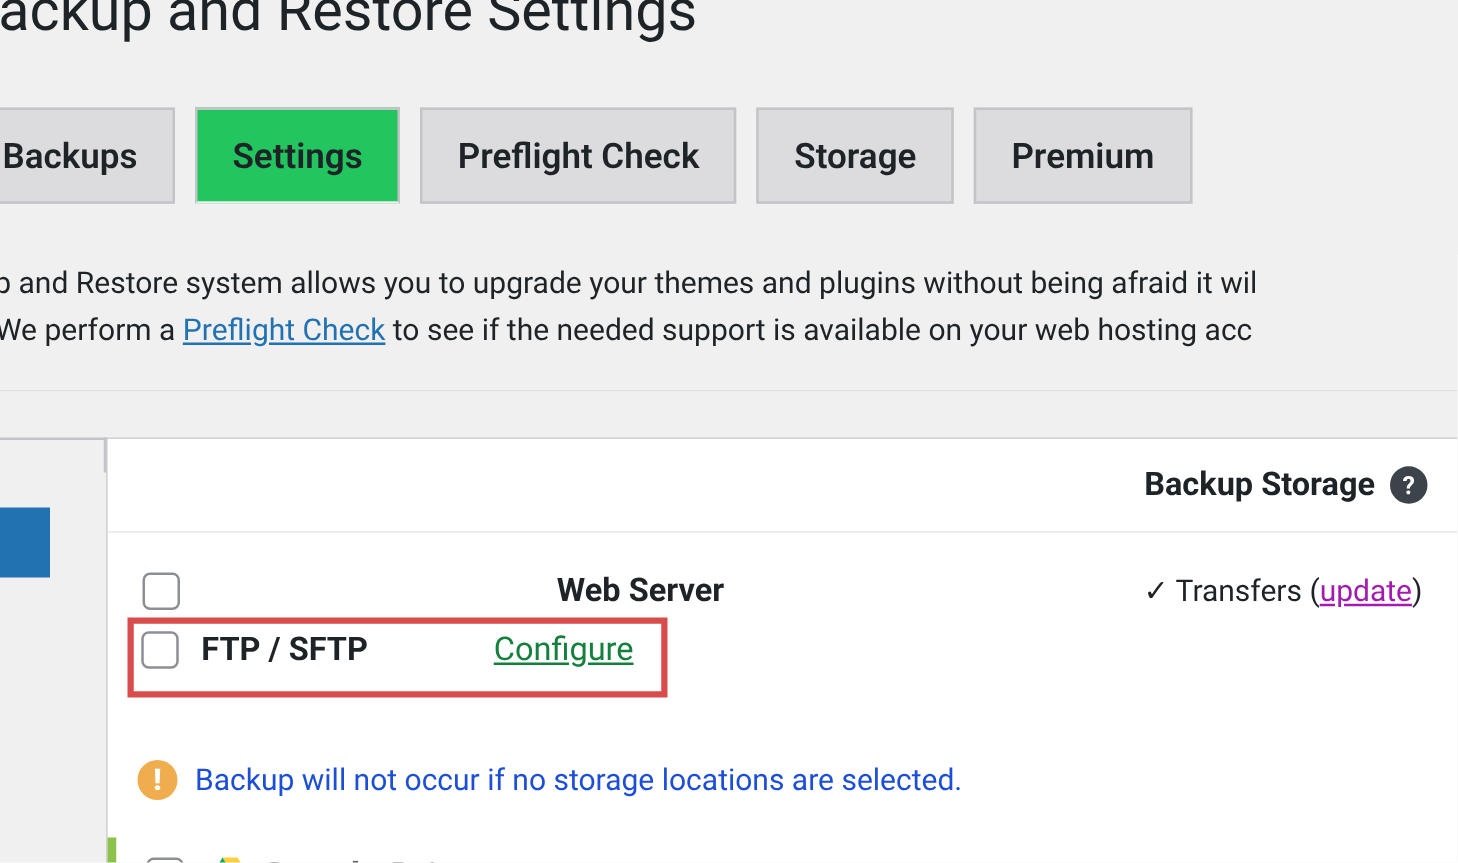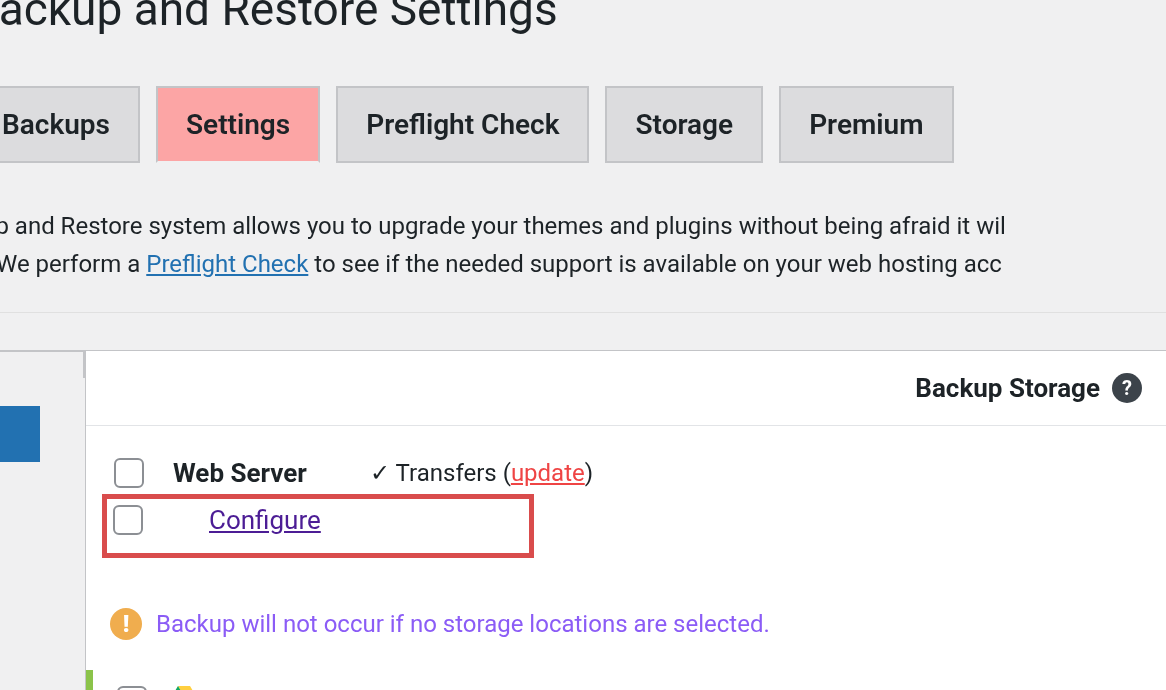--- a/index.html
+++ b/index.html
@@ -31,21 +31,21 @@
       padding: 20px 28px;
       background: #dcdcde;
       border: 2px solid #c3c4c7;
       font-size: 28px;
       font-weight: 600;
       color: #1d2327;
       cursor: pointer;
       white-space: nowrap;
     }
     .tab.active {
-      background: #fca5a5;
+      background: #22c55e;
       border-bottom: 2px solid #f0f0f1;
     }
     .description {
       font-size: 24px;
       line-height: 1.6;
       color: #1d2327;
       margin-top: 44px;
       margin-left: -30px;
       padding-right: 0;
       border-bottom: 1px solid #e0e0e0;
@@ -111,21 +111,22 @@
       font-size: 20px;
       font-weight: 700;
     }
     .storage-rows {
       padding: 26px 24px 8px 24px;
     }
     .storage-row {
       display: flex;
       align-items: center;
       padding: 6px 4px;
-      gap: 29px;
+      gap: 4px;
+      justify-content: space-between;
     }
     .highlight-box {
       border: 5px solid #d94c4c;
       padding: 6px 8px 18px 6px;
       margin-left: -8px;
       margin-right: 140px;
       display: flex;
       align-items: center;
       gap: 18px;
       width: 432px;
@@ -141,24 +142,24 @@
     .storage-label {
       font-size: 26px;
       font-weight: 700;
       color: #1d2327;
       width: 168px;
     }
     .storage-status {
       font-size: 24px;
       color: #1d2327;
     }
-    .storage-status a { color: #ef4444; text-decoration: underline; }
+    .storage-status a { color: #a21caf; text-decoration: underline; }
     .configure-link {
       font-size: 26px;
-      color: #4c1d95;
+      color: #15803d;
       text-decoration: underline;
       margin-left: 48px;
       text-align: center;
     }
     .warning-row {
       display: flex;
       align-items: center;
       gap: 14px;
       padding: 42px 24px 30px 24px;
     }
@@ -168,21 +169,21 @@
       border-radius: 50%;
       background: #f0ad4e;
       color: #fff;
       display: inline-flex;
       align-items: center;
       justify-content: center;
       font-size: 24px;
       font-weight: 900;
       flex-shrink: 0;
     }
-    .warning-text { font-size: 24px; color: #8b5cf6; }
+    .warning-text { font-size: 24px; color: #1d4ed8; }
     .provider-section {
       border-left: 7px solid #8bc34a;
       margin-left: 0;
       padding: 14px 24px;
       display: flex;
       align-items: center;
       gap: 18px;
     }
     .gdrive-logo {
       display: inline-flex;
@@ -231,20 +232,21 @@
         <span class="chk"></span>
         <span class="storage-label">Web Server</span>
         <span class="storage-status">
           <span>✓</span>
           <span>Transfers (</span><a href="#">update</a><span>)</span>
         </span>
       </div>
 
       <div class="highlight-box">
         <span class="chk"></span>
+        <span class="storage-label">FTP / SFTP</span>
         <a href="#" class="configure-link">Configure</a>
       </div>
     </div>
 
     <div class="warning-row">
       <span class="warn-icon">!</span>
       <span class="warning-text">Backup will not occur if no storage locations are selected.</span>
     </div>
 
     <div class="provider-section">

